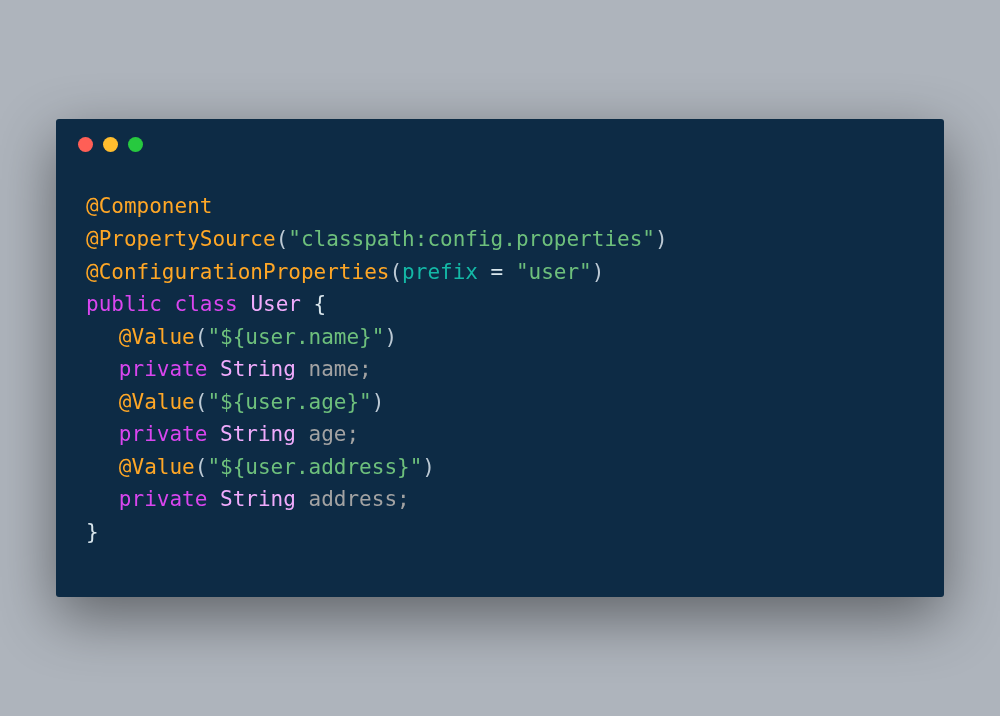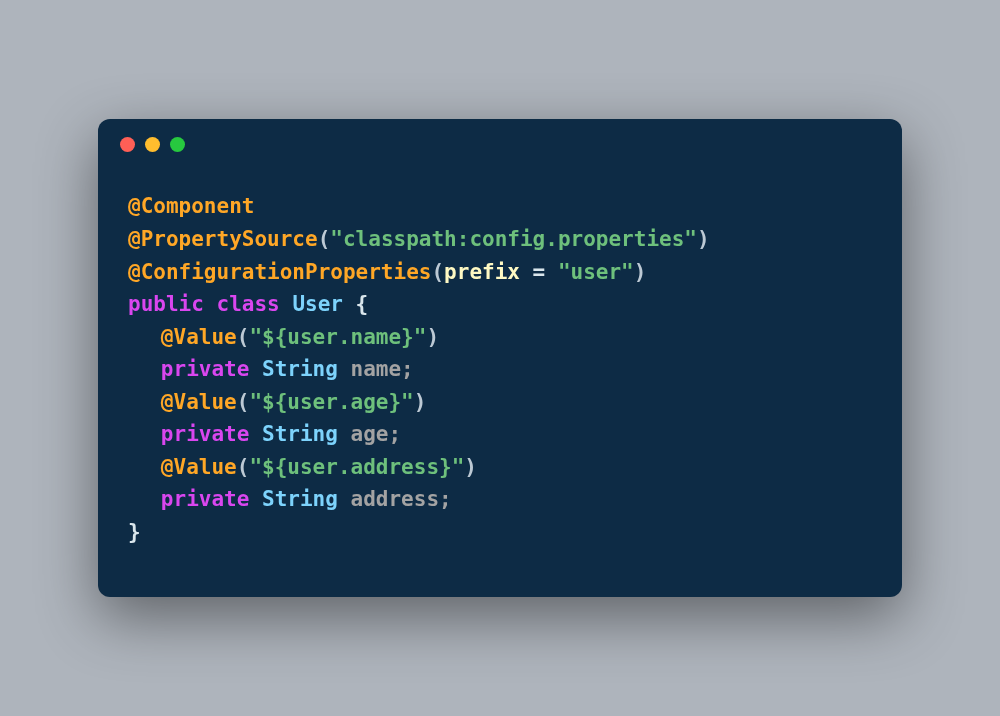--- a/index.html
+++ b/index.html
@@ -6,26 +6,25 @@
     body {
       width: 1000px;
       height: 716px;
       background: #aeb4bc;
       display: flex;
       align-items: center;
       justify-content: center;
       font-family: 'SF Mono', 'Menlo', 'Monaco', 'Consolas', monospace;
     }
     .window {
-      width: 804px;
+      width: 888px;
       background: #0d2b45;
-      border-radius: 12px;
+      border-radius: 3px;
       box-shadow: 0 20px 60px rgba(0,0,0,0.45);
       overflow: hidden;
-      font-weight: bold;
     }
     .titlebar {
       display: flex;
       gap: 10px;
       padding: 18px 20px 10px 22px;
     }
     .dot {
       width: 15px;
       height: 15px;
       border-radius: 50%;
@@ -37,23 +36,23 @@
       padding: 28px 30px 48px 30px;
       font-size: 21px;
       line-height: 1.55;
       white-space: pre;
       color: #d9e6ec;
     }
     .annotation { color: #ffa726; }
     .paren { color: #bcc9d4; }
     .string { color: #6ec07c; }
     .keyword { color: #d946ef; }
-    .param { color: #fef9c3; }
+    .param { color: #14b8a6; }
     .op { color: #d9e6ec; }
-    .type { color: #7dd3fc; }
+    .type { color: #f0abfc; }
     .name { color: #a3a3a3; }
     .brace { color: #d9e6ec; }
     .line { display: block; }
     .indent1 { padding-left: 2.6ch; }
   </style>
 </head>
 <body>
 
 <div class="window">
   <div class="titlebar">

